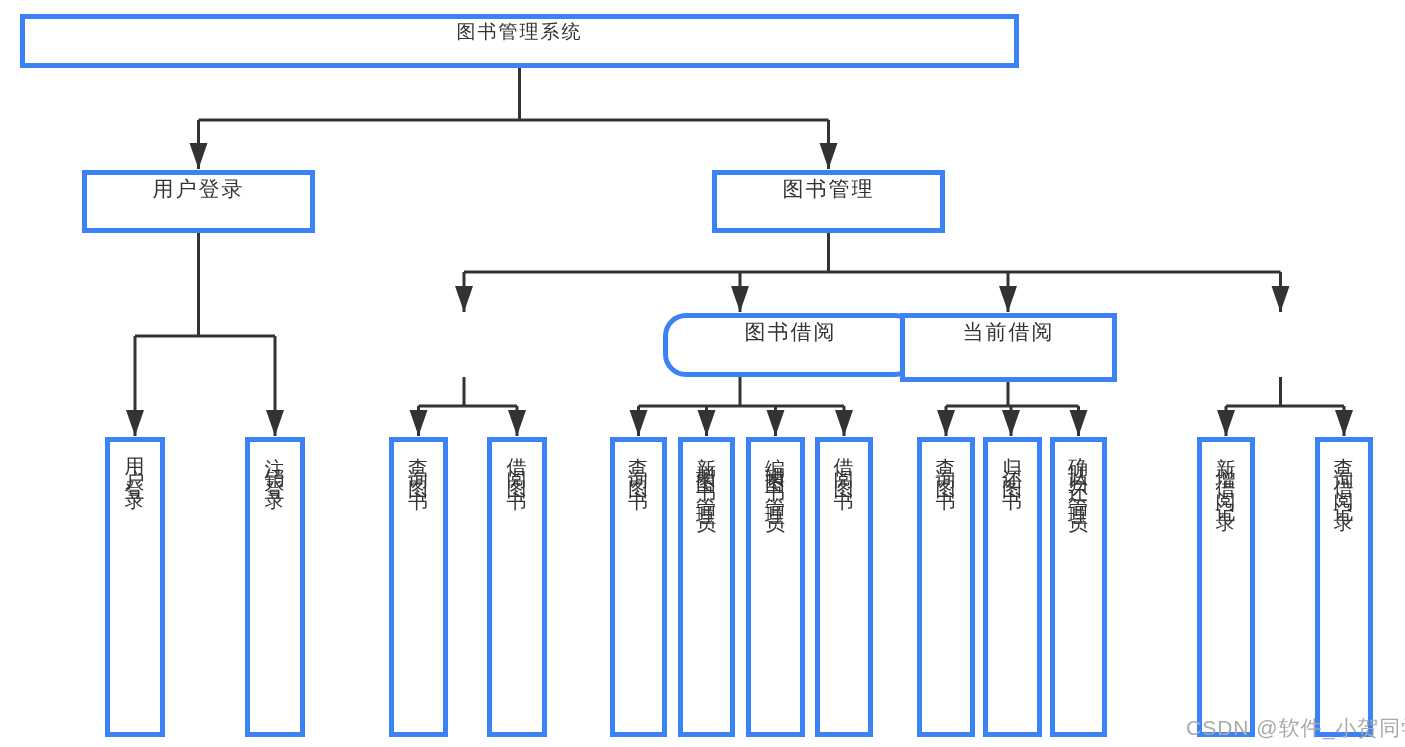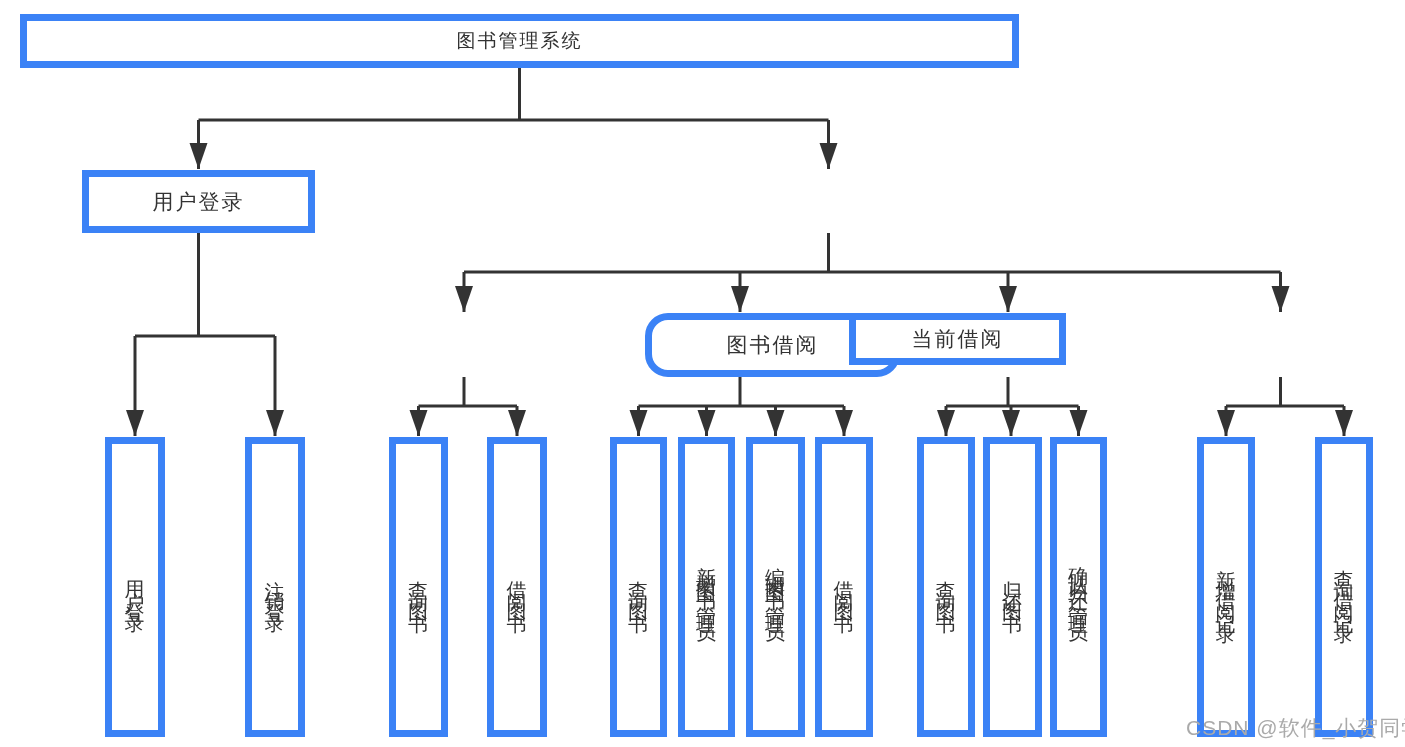--- a/index.html
+++ b/index.html
@@ -9,24 +9,24 @@
     height: 747px;
     background: #ffffff;
     font-family: "Liberation Sans", "DejaVu Sans", sans-serif;
     color: #333333;
     overflow: hidden;
   }
   #wires { position: absolute; left: 0; top: 0; width: 1405px; height: 747px; }
   .box {
     position: absolute;
     box-sizing: border-box;
-    border: 7px solid #3b82f6;
+    border: 5px solid #3b82f6;
     background: #ffffff;
     display: flex;
-    align-items: center;
+    align-items: flex-start;
     justify-content: center;
     text-align: center;
   }
   .h-label { font-size: 21px; letter-spacing: 2px; white-space: nowrap; }
   .root-label { font-size: 19px; letter-spacing: 2px; }
   .v-label {
     writing-mode: vertical-rl;
     text-orientation: mixed;
     font-size: 20px;
     letter-spacing: 11px;
@@ -100,25 +100,28 @@
     </g>
   </svg>
 
   <div class="box" style="left:20px; top:14px; width:999px; height:54px;">
     <span class="root-label">图书管理系统</span>
   </div>
 
   <div class="box" style="left:82px; top:170px; width:233px; height:63px;">
     <span class="h-label">用户登录</span>
   </div>
+  <div class="box" style="left:712px; top:170px; width:233px; height:63px;">
+    <span class="h-label">图书管理</span>
+  </div>
 
-  <div class="box" style="left:645px; top:313px; width:255px; height:64px;border-radius:23px;">
+  <div class="box" style="left:663px; top:313px; width:255px; height:64px;border-radius:23px;">
     <span class="h-label">图书借阅</span>
   </div>
-  <div class="box" style="left:849px; top:313px; width:217px; height:52px;">
+  <div class="box" style="left:900px; top:313px; width:217px; height:69px;">
     <span class="h-label">当前借阅</span>
   </div>
 
   <div class="box leaf" style="left:105px; width:60px;">
     <span class="v-label">用户登录</span>
   </div>
   <div class="box leaf" style="left:245px; width:60px;">
     <span class="v-label">注销登录</span>
   </div>
 

